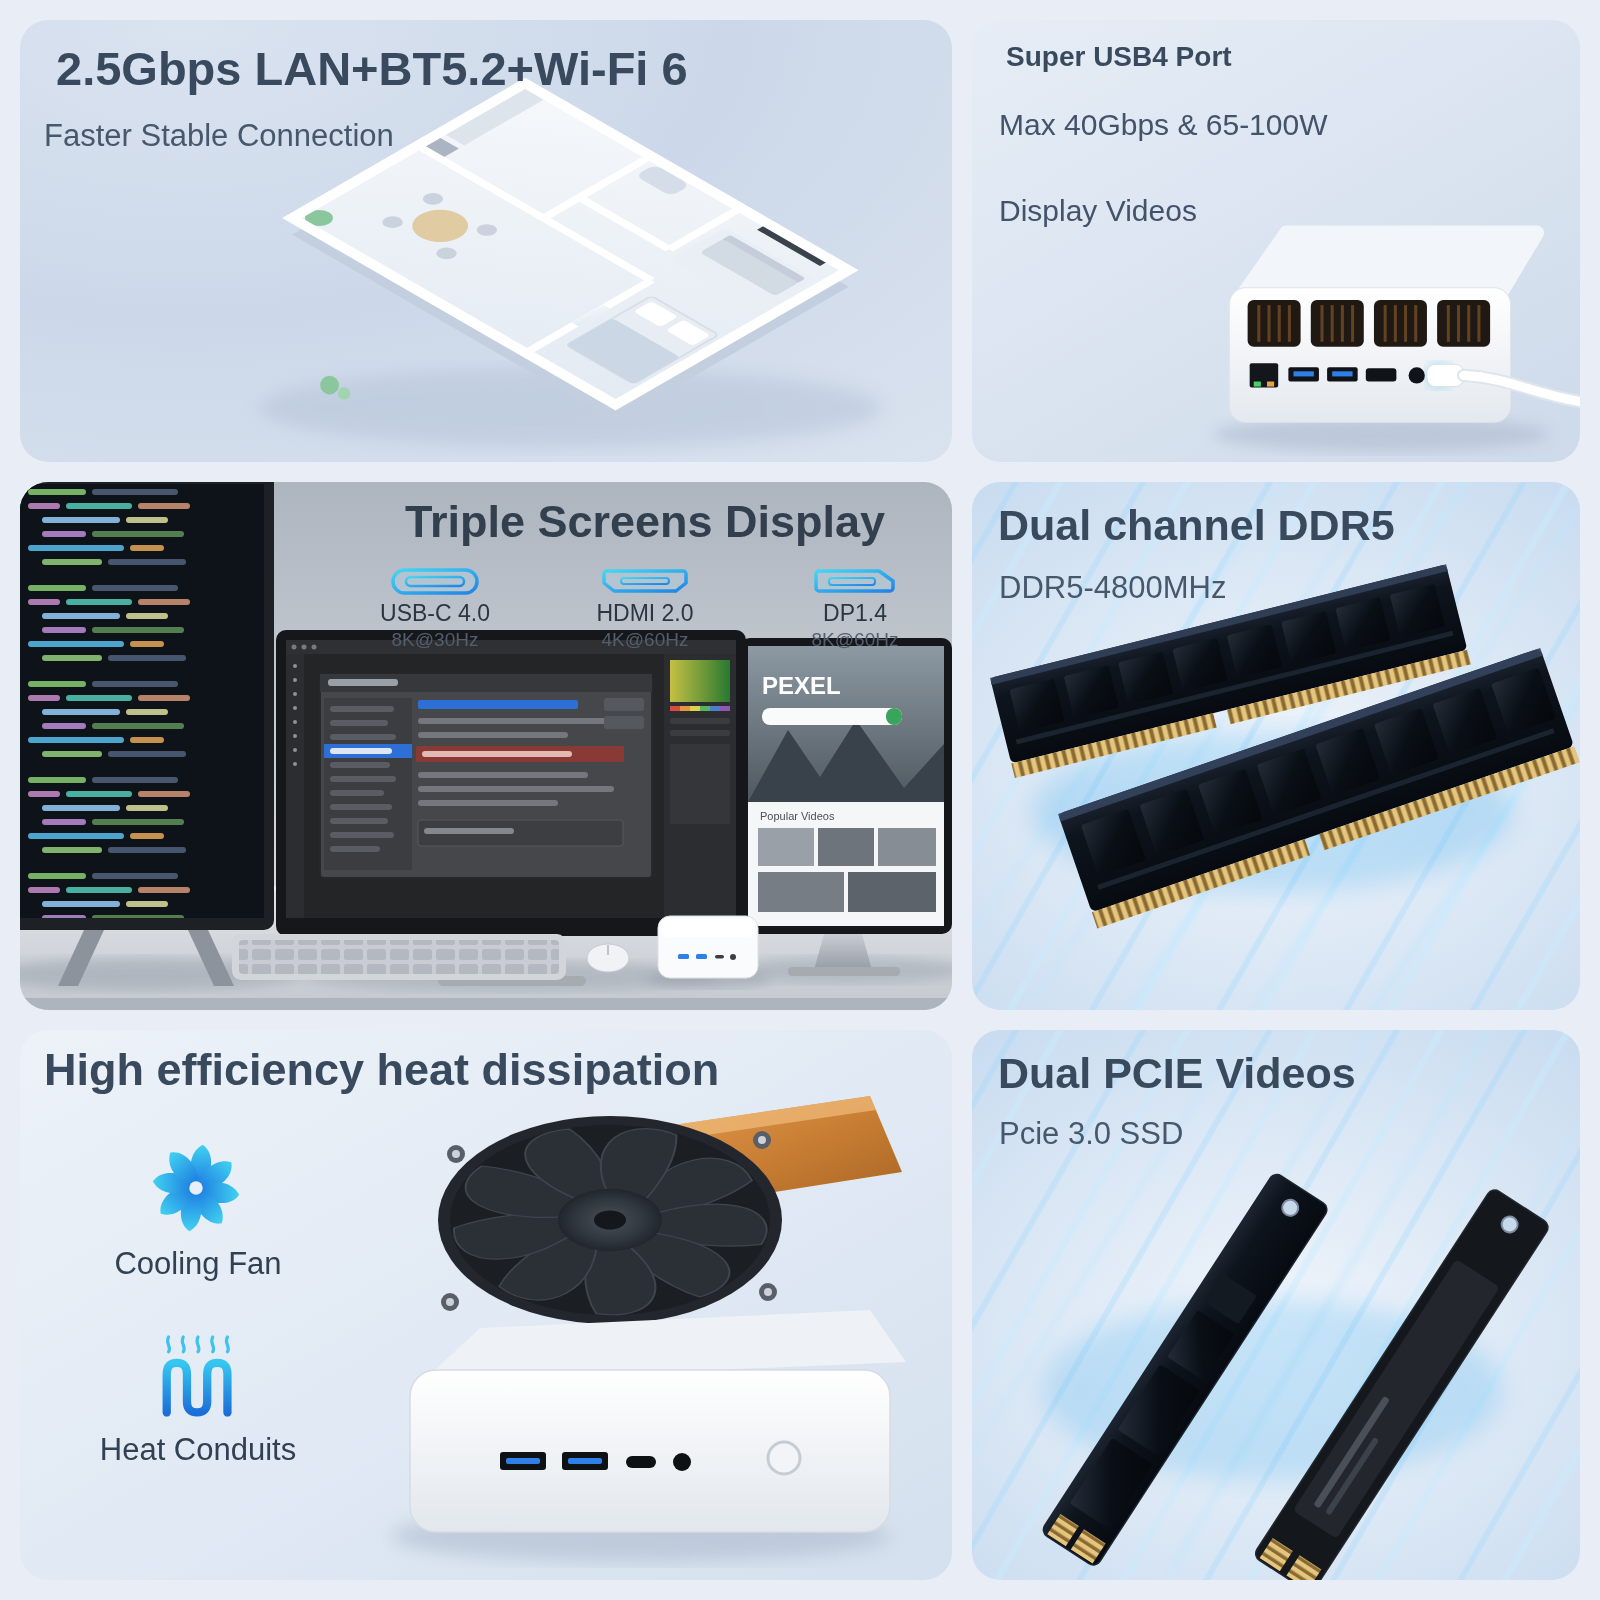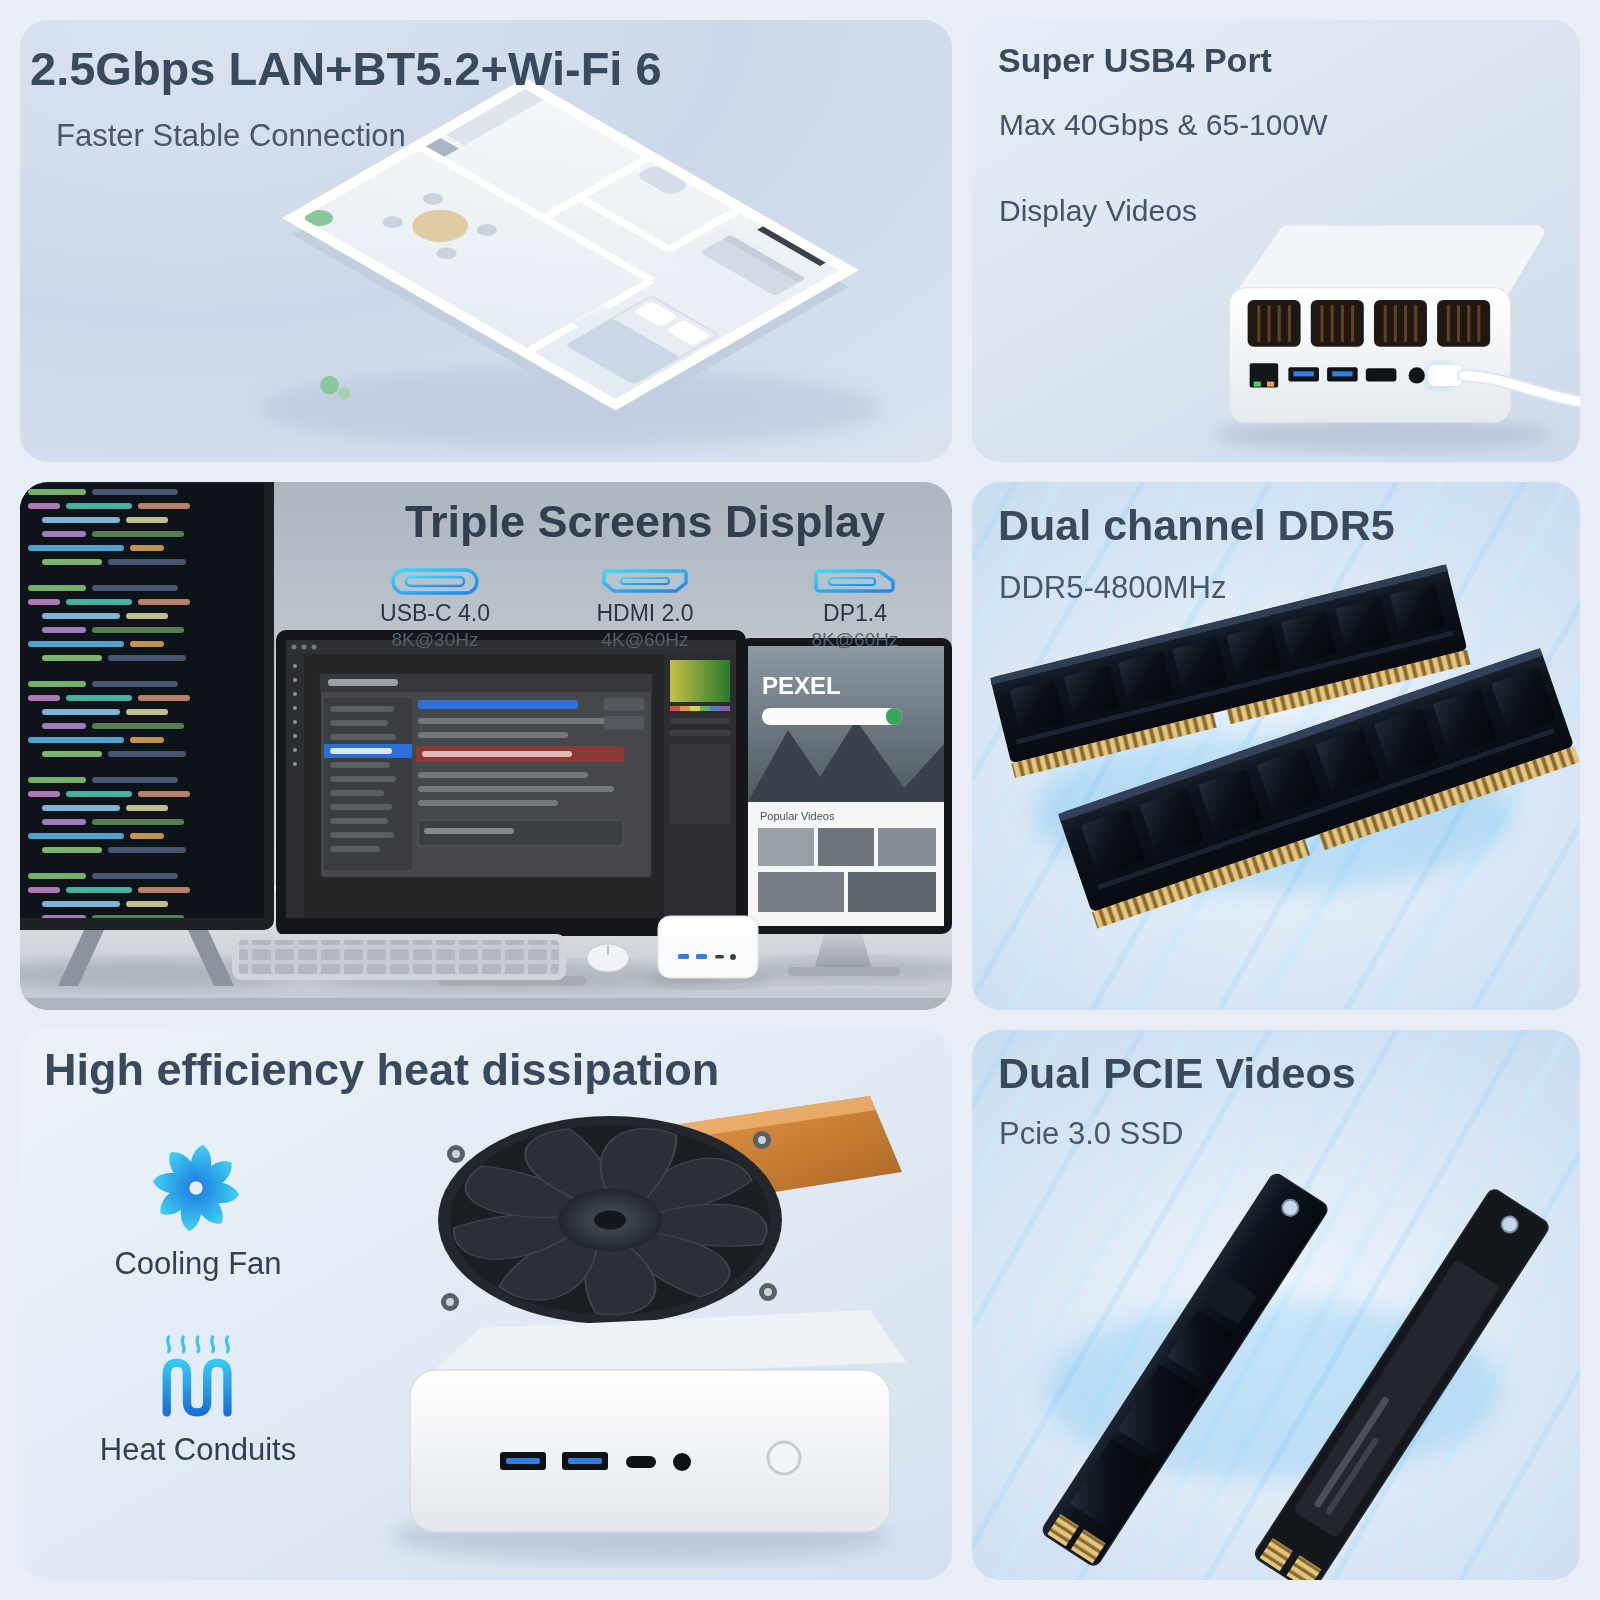--- a/index.html
+++ b/index.html
@@ -5,28 +5,28 @@
   html,body{margin:0;padding:0}
   body{width:1600px;height:1600px;background:#e9edf6;font-family:"Liberation Sans",sans-serif}
   .canvas{position:relative;width:1600px;height:1600px;overflow:hidden;background:#e9edf6}
   .panel{position:absolute;border-radius:28px;overflow:hidden}
   .t{position:absolute;font-weight:700;color:#394a5e;line-height:1.08;margin:0}
   .s{position:absolute;color:#47586d;line-height:1.3;margin:0;font-weight:400}
 
   
   #p-conn{left:20px;top:20px;width:932px;height:442px;
     background:radial-gradient(130% 150% at 18% 0%,#dae3f0 0%,#ccd8e9 45%,#dce4f0 100%)}
-  #t-conn{left:10px;top:24px;font-size:47px}
-  #s-conn{left:36px;top:96px;font-size:31px}
+  #t-conn{left:36px;top:24px;font-size:47px}
+  #s-conn{left:24px;top:96px;font-size:31px}
   .floorplan{position:absolute;left:150px;top:58px;width:780px;height:384px}
 
   
   #p-usb4{left:972px;top:20px;width:608px;height:442px;
     background:linear-gradient(150deg,#e6edf6 0%,#d8e2ef 60%,#cddaea 100%)}
-  #t-usb4{left:26px;top:22px;font-size:34px}
+  #t-usb4{left:34px;top:22px;font-size:28px}
   .usb4-line{position:absolute;left:27px;color:#43536a;font-size:30px;margin:0}
   #u-l1{top:88px} #u-l2{top:131px} #u-l3{top:174px}
   .minipc-rear{position:absolute;left:200px;top:172px;width:408px;height:270px}
 
   
   #p-screens{left:20px;top:482px;width:932px;height:528px;
     background:linear-gradient(180deg,#adb5bf 0%,#bfc5cd 32%,#cdd2d8 60%,#d8dbdf 78%,#d0d4d9 100%)}
   #t-screens{left:330px;top:16px;width:590px;text-align:center;font-size:45px;color:#323f4e}
   .scene{position:absolute;left:0;top:0;width:932px;height:528px}
   .ports-row{position:absolute;left:330px;top:82px;width:590px;display:flex;justify-content:space-between}

